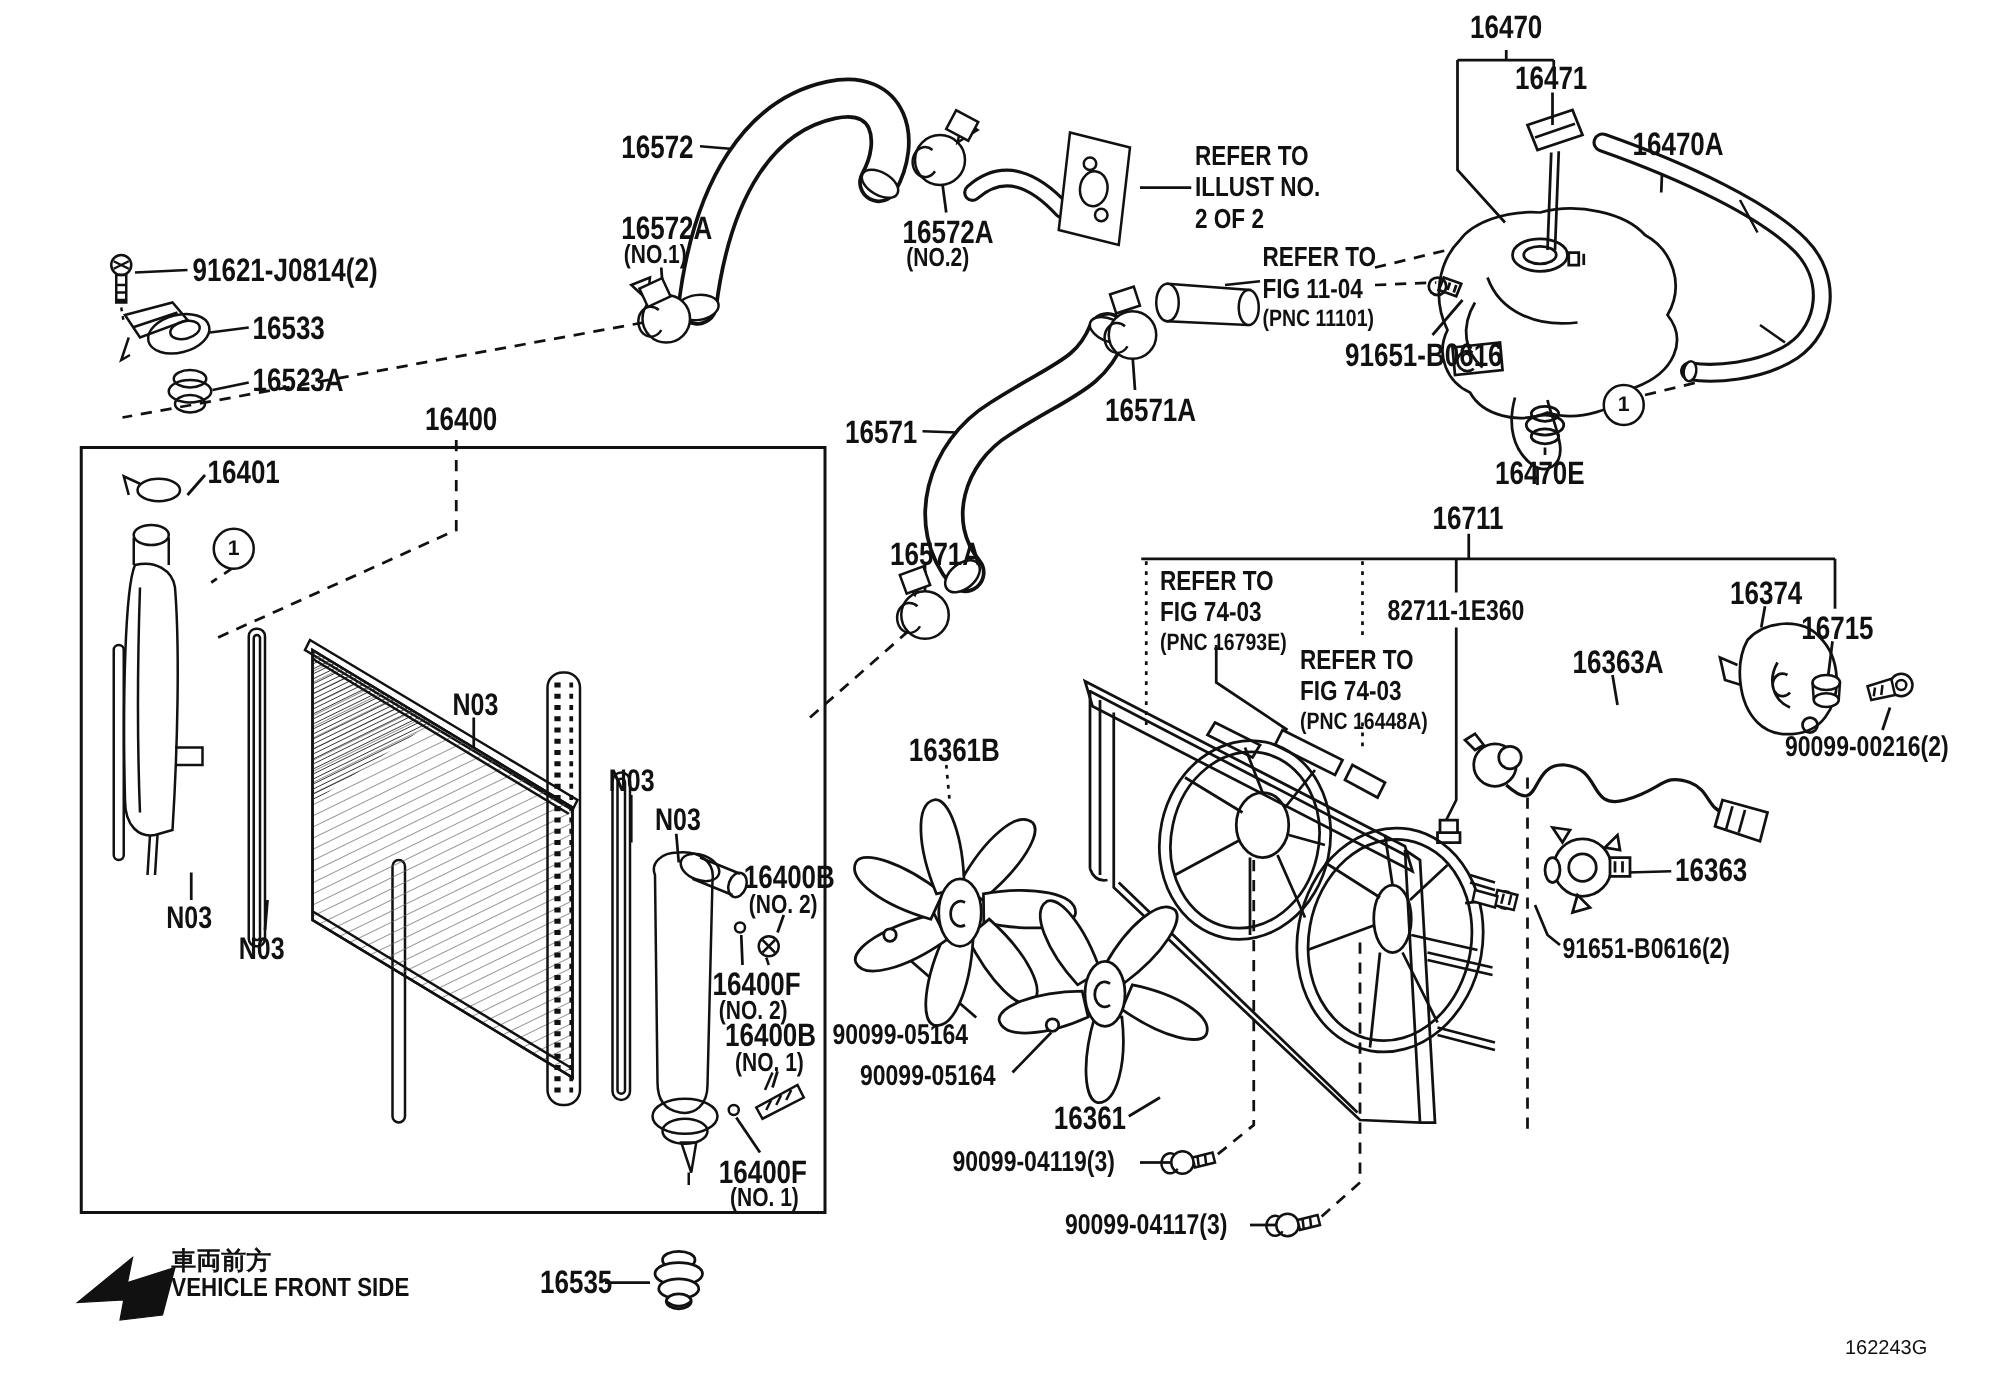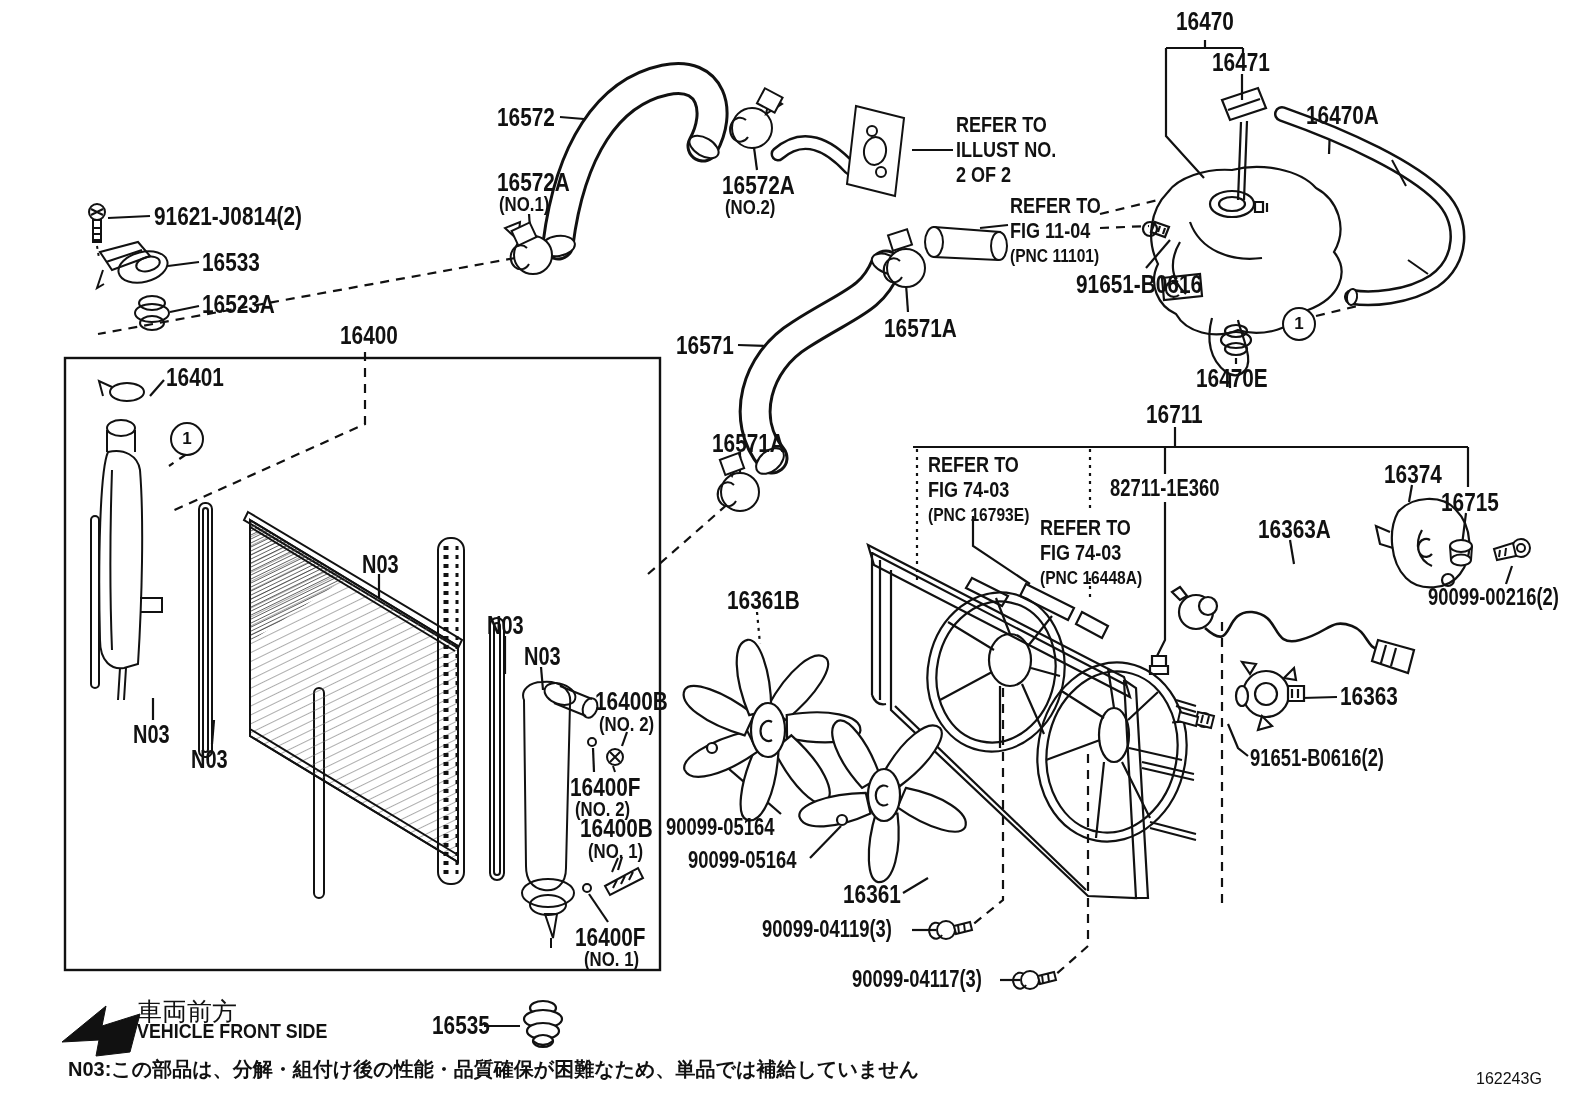--- a/index.html
+++ b/index.html
@@ -10,21 +10,21 @@
        transform:scaleX(.8);transform-origin:0 0;}
   .lbl.sm{font-size:23px;}
   .sub{position:absolute;font-weight:bold;font-size:21px;line-height:1;white-space:nowrap;
        transform:scaleX(.8);transform-origin:0 0;}
   .ref{position:absolute;font-weight:bold;font-size:22px;line-height:25px;white-space:nowrap;
        transform:scaleX(.82);transform-origin:0 0;}
   .ref .pnc{font-size:19px;}
   .n03{position:absolute;font-weight:bold;font-size:25px;line-height:1;transform:scaleX(.8);transform-origin:0 0;}
   .circ{position:absolute;width:30px;height:30px;border:2.5px solid #111;border-radius:50%;
         display:flex;align-items:center;justify-content:center;font-size:17px;font-weight:bold;background:#fff;}
-  .jp{position:absolute;font-weight:normal;font-size:25px;white-space:nowrap;}
+  .jp{position:absolute;font-weight:bold;font-size:20px;white-space:nowrap;}
   .en{position:absolute;font-weight:bold;font-size:21px;white-space:nowrap;transform:scaleX(.85);transform-origin:0 0;}
   .foot{position:absolute;font-weight:bold;font-size:20px;white-space:nowrap;}
   .code{position:absolute;font-size:16px;white-space:nowrap;}
 </style>
 </head>
 <body>
 
 <div class="stage">
 
 <svg class="art" width="1592" height="1099" viewBox="0 0 1592 1099">
@@ -423,16 +423,15 @@
   <div class="pnc">(PNC 16793E)</div>
 </div>
 <div class="ref" style="left:1040px;top:515px">
   <div>REFER TO</div>
   <div>FIG 74-03</div>
   <div class="pnc">(PNC 16448A)</div>
 </div>
 
 <div class="jp" style="left:137px;top:995px">車両前方</div>
 <div class="en" style="left:137px;top:1019px">VEHICLE FRONT SIDE</div>
-<div class="foot" style="left:68px;top:1056px">N03:この部品は、分解・組付け後の性能・品質確保が困難なため、単品では補給していません</div>
 <div class="code" style="left:1476px;top:1070px">162243G</div>
 
 </div>
 
 </body></html>

